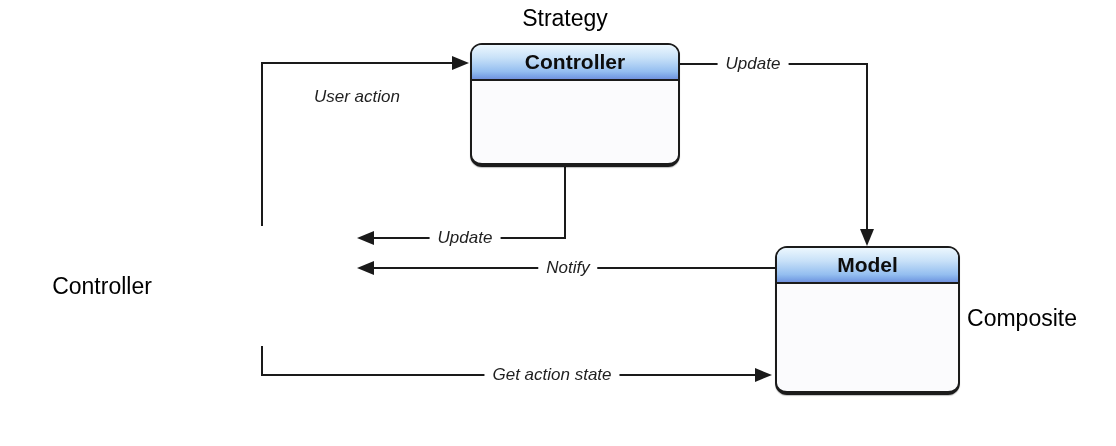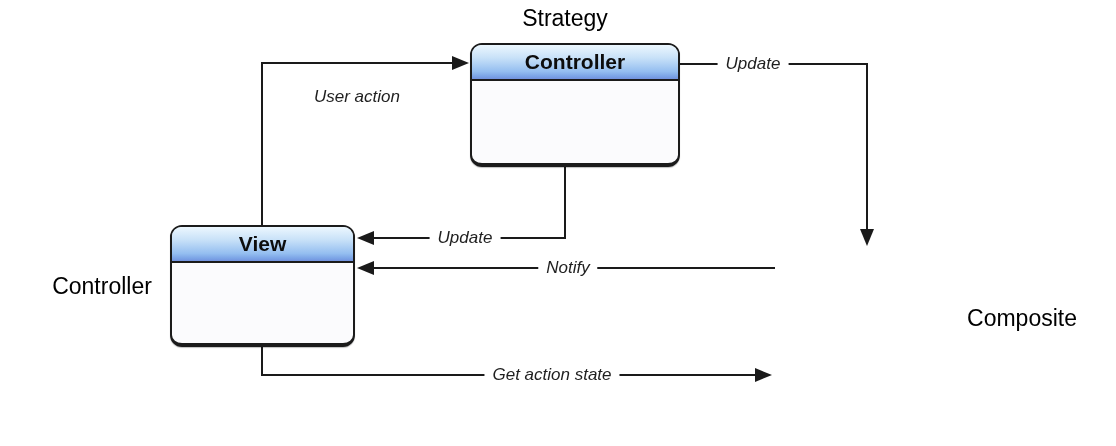--- a/index.html
+++ b/index.html
@@ -96,24 +96,24 @@
     <polygon points="357,268 374,261 374,275" fill="#1a1a1a" stroke="none"></polygon>
 
     <path d="M262,346 L262,375 L756,375"></path>
     <polygon points="772,375 755,368 755,382" fill="#1a1a1a" stroke="none"></polygon>
   </svg>
 
   <div class="node node-controller">
     <div class="header">Controller</div>
   </div>
 
-  <div class="node node-view">
-    <div class="header">View</div>
+
+  <div class="node node-model">
+    <div class="header">Model</div>
   </div>
-
 
   <span class="pattern-label label-strategy">Strategy</span>
   <span class="pattern-label label-composite">Controller</span>
   <span class="pattern-label label-observer">Composite</span>
 
   <span class="edge-label label-user-action">User action</span>
   <span class="edge-label label-update-model">Update</span>
   <span class="edge-label label-update-view">Update</span>
   <span class="edge-label label-notify">Notify</span>
   <span class="edge-label label-get-changed-state">Get action state</span>

